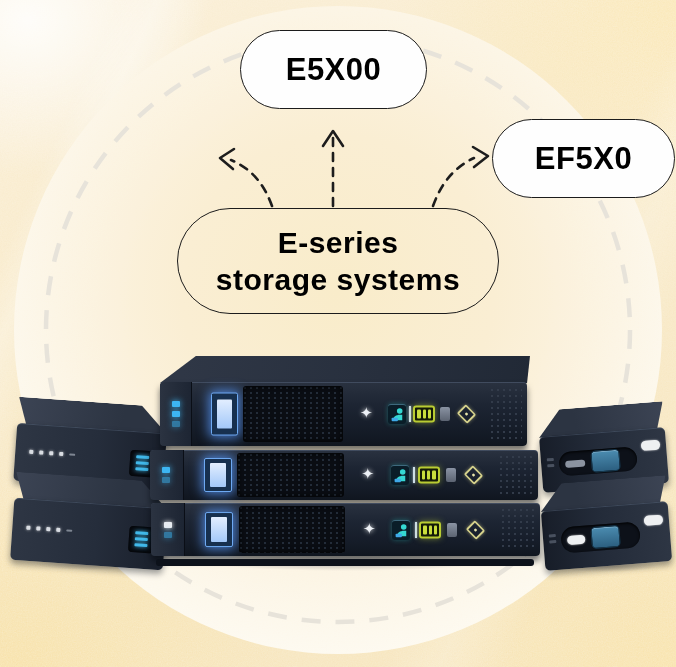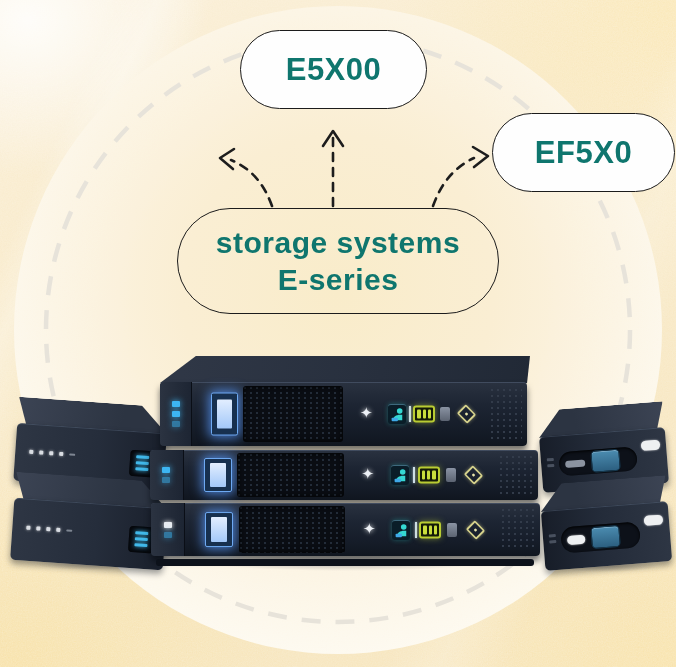--- a/index.html
+++ b/index.html
@@ -30,25 +30,25 @@
   }
   .noise{position:absolute;inset:0;z-index:2;opacity:.4;mix-blend-mode:screen;pointer-events:none;
     -webkit-mask-image:radial-gradient(circle at 50% 46%, rgba(0,0,0,0) 40%, rgba(0,0,0,.95) 78%);
     mask-image:radial-gradient(circle at 50% 46%, rgba(0,0,0,0) 40%, rgba(0,0,0,.95) 78%);
   }
   .overlay{position:absolute;inset:0;z-index:3;pointer-events:none;}
   
   .node{
     position:absolute;z-index:6;display:flex;align-items:center;justify-content:center;
     background:#fefefe;border:1.6px solid #1c1c1c;border-radius:42px;
-    font-weight:bold;font-size:31px;color:#0f766e;letter-spacing:.5px;
+    font-weight:bold;font-size:31px;color:#000000;letter-spacing:.5px;
   }
   .node-top{left:240px;top:30px;width:185px;height:77px;}
   .node-left{left:30px;top:112px;width:182px;height:77px;}
-  .node-right{left:492px;top:113px;width:181px;height:77px;}
+  .node-right{left:492px;top:119px;width:181px;height:77px;}
   .node-center{
     left:177px;top:208px;width:320px;height:104px;border-radius:54px;background:transparent;
     flex-direction:column;line-height:37px;font-size:30px;
   }
   
   .hw{position:absolute;inset:0;z-index:5;}
   .shadow{position:absolute;border-radius:50%;}
   .sh-main{left:162px;top:550px;width:366px;height:24px;background:radial-gradient(closest-side,rgba(45,50,70,.32),rgba(45,50,70,0) 75%);}
   .sh-l{left:18px;top:556px;width:150px;height:16px;background:radial-gradient(closest-side,rgba(45,50,70,.28),rgba(45,50,70,0) 75%);}
   .sh-r{left:534px;top:558px;width:142px;height:16px;background:radial-gradient(closest-side,rgba(45,50,70,.28),rgba(45,50,70,0) 75%);}
@@ -154,22 +154,22 @@
     </g>
   </svg>
 
   <div class="node node-top">
     <span>E5X00</span>
   </div>
   <div class="node node-right">
     <span>EF5X0</span>
   </div>
   <div class="node node-center">
+    <span>E-series</span>
     <span>storage systems</span>
-    <span>E-series</span>
   </div>
 
   <div class="hw">
     <div class="shadow sh-main"></div>
     <div class="shadow sh-l"></div>
     <div class="shadow sh-r"></div>
 
     <div class="shelf shelfL1">
       <div class="s-top"></div>
       <div class="s-front">

